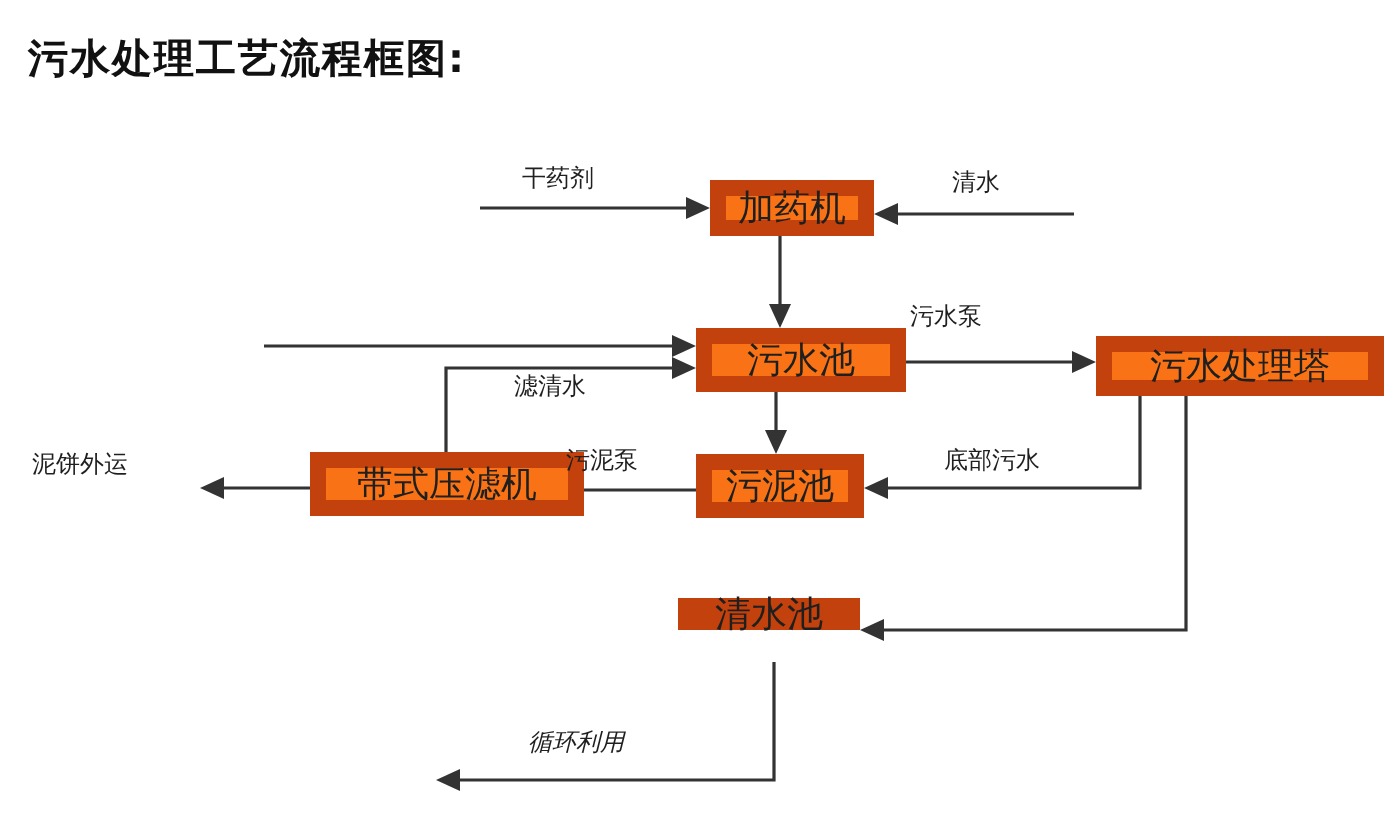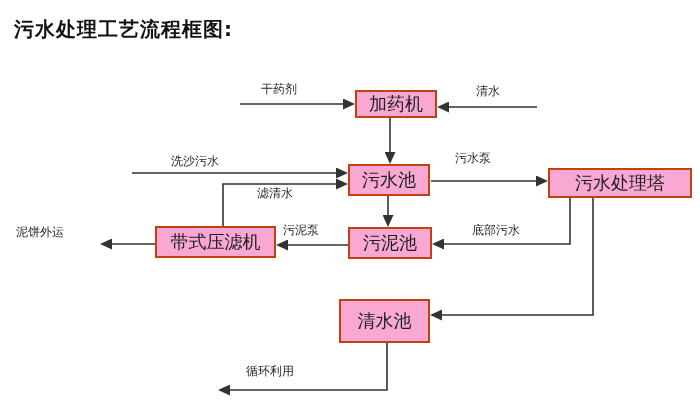--- a/index.html
+++ b/index.html
@@ -28,52 +28,52 @@
   #arrow-layer {
     position: absolute;
     left: 0;
     top: 0;
     width: 700px;
     height: 420px;
   }
   .node {
     position: absolute;
     box-sizing: border-box;
-    background: #f9a8d4;
-    border: 2px solid #c2410c;
+    background: #f97316;
+    border: 8px solid #c2410c;
     display: flex;
     align-items: center;
     justify-content: center;
     font-size: 18px;
     color: #1f1f1f;
     white-space: nowrap;
     z-index: 2;
   }
   .node-dosing  { left: 355px; top:  90px; width:  82px; height: 28px; }
-  .node-sewage  { left: 348px; top: 164px; width:  82px; height: 32px; }
+  .node-sewage  { left: 348px; top: 164px; width:  105px; height: 32px; }
   .node-tower   { left: 548px; top: 168px; width: 144px; height: 30px; }
   .node-sludge  { left: 348px; top: 227px; width:  84px; height: 32px; }
-  .node-belt    { left: 155px; top: 226px; width: 121px; height: 32px; }
-  .node-clear   { left: 339px; top: 299px; width:  91px; height: 44px; }
+  .node-belt    { left: 155px; top: 226px; width: 137px; height: 32px; }
+  .node-clear   { left: 339px; top: 299px; width:  91px; height: 16px; }
   .flow-label {
     position: absolute;
     font-size: 12px;
     color: #1f1f1f;
     white-space: nowrap;
     z-index: 3;
   }
   .lbl-dry-chemical    { left: 261px; top:  81px; }
   .lbl-clear-water     { left: 476px; top:  83px; }
   .lbl-sand-washing    { left: 171px; top: 153px; }
   .lbl-filtered-water  { left: 257px; top: 185px; }
   .lbl-sewage-pump     { left: 455px; top: 150px; }
   .lbl-bottom-sewage   { left: 472px; top: 222px; }
   .lbl-sludge-pump     { left: 283px; top: 222px; }
   .lbl-mud-cake        { left:  16px; top: 224px; }
-  .lbl-recycle         { left: 246px; top: 363px; }
+  .lbl-recycle         { left: 264px; top: 363px; font-style: italic; }
 </style>
 </head>
 <body>
 
 <div id="canvas">
 
   <div id="page-title">污水处理工艺流程框图:</div>
 
   <svg id="arrow-layer" viewBox="0 0 700 420" xmlns="http://www.w3.org/2000/svg">
     <defs>
@@ -111,21 +111,20 @@
   </div>
   <div class="node node-belt">
     <span>带式压滤机</span>
   </div>
   <div class="node node-clear">
     <span>清水池</span>
   </div>
 
   <div class="flow-label lbl-dry-chemical">干药剂</div>
   <div class="flow-label lbl-clear-water">清水</div>
-  <div class="flow-label lbl-sand-washing">洗沙污水</div>
   <div class="flow-label lbl-filtered-water">滤清水</div>
   <div class="flow-label lbl-sewage-pump">污水泵</div>
   <div class="flow-label lbl-bottom-sewage">底部污水</div>
   <div class="flow-label lbl-sludge-pump">污泥泵</div>
   <div class="flow-label lbl-mud-cake">泥饼外运</div>
   <div class="flow-label lbl-recycle">循环利用</div>
 
 </div>
 
 </body></html>

